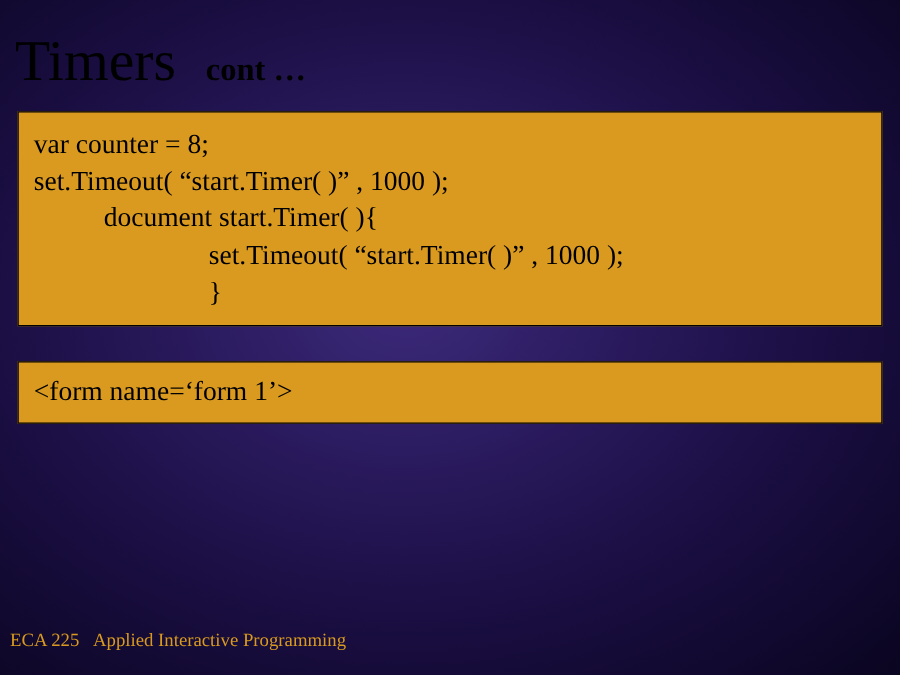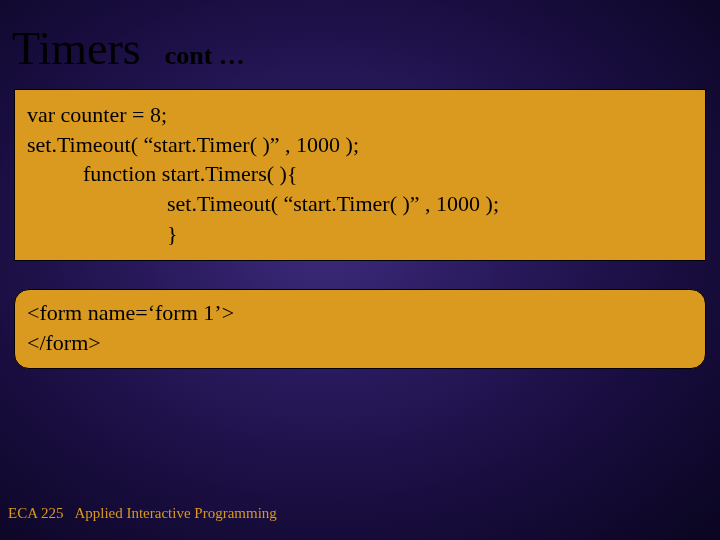--- a/index.html
+++ b/index.html
@@ -32,21 +32,20 @@
     background: #d99a1f;
     border: 1px solid #000;
     padding: 10px 12px 12px 12px;
     color: #000;
     font-size: 22px;
     line-height: 1.35;
   }
   .code-box.second {
     margin-top: 28px;
     padding: 8px 12px 10px 12px;
-    border-radius: 15px;
   }
   .indent1 { padding-left: 56px; }
   .indent2 { padding-left: 140px; }
   .footer {
     position: absolute;
     bottom: 18px;
     left: 8px;
     color: #d99a1f;
     font-size: 15px;
   }
@@ -56,26 +55,25 @@
 <body>
 
 <div class="title-row">
   <div class="title">Timers</div>
   <div class="subtitle">cont …</div>
 </div>
 
 <div class="code-box">
   <div>var counter = 8;</div>
   <div>set.Timeout( “start.Timer( )” , 1000 );</div>
-  <div class="indent1">function start.Timers( ){</div>
+  <div class="indent1">document start.Timer( ){</div>
   <div class="indent2">set.Timeout( “start.Timer( )” , 1000 );</div>
   <div class="indent2">}</div>
 </div>
 
 <div class="code-box second">
   <div>&lt;form name=‘form 1’&gt;</div>
-  <div>&lt;/form&gt;</div>
 </div>
 
 <div class="footer">
   <span class="footer-course">ECA 225</span>
   <span>Applied Interactive Programming</span>
 </div>
 
 </body></html>

